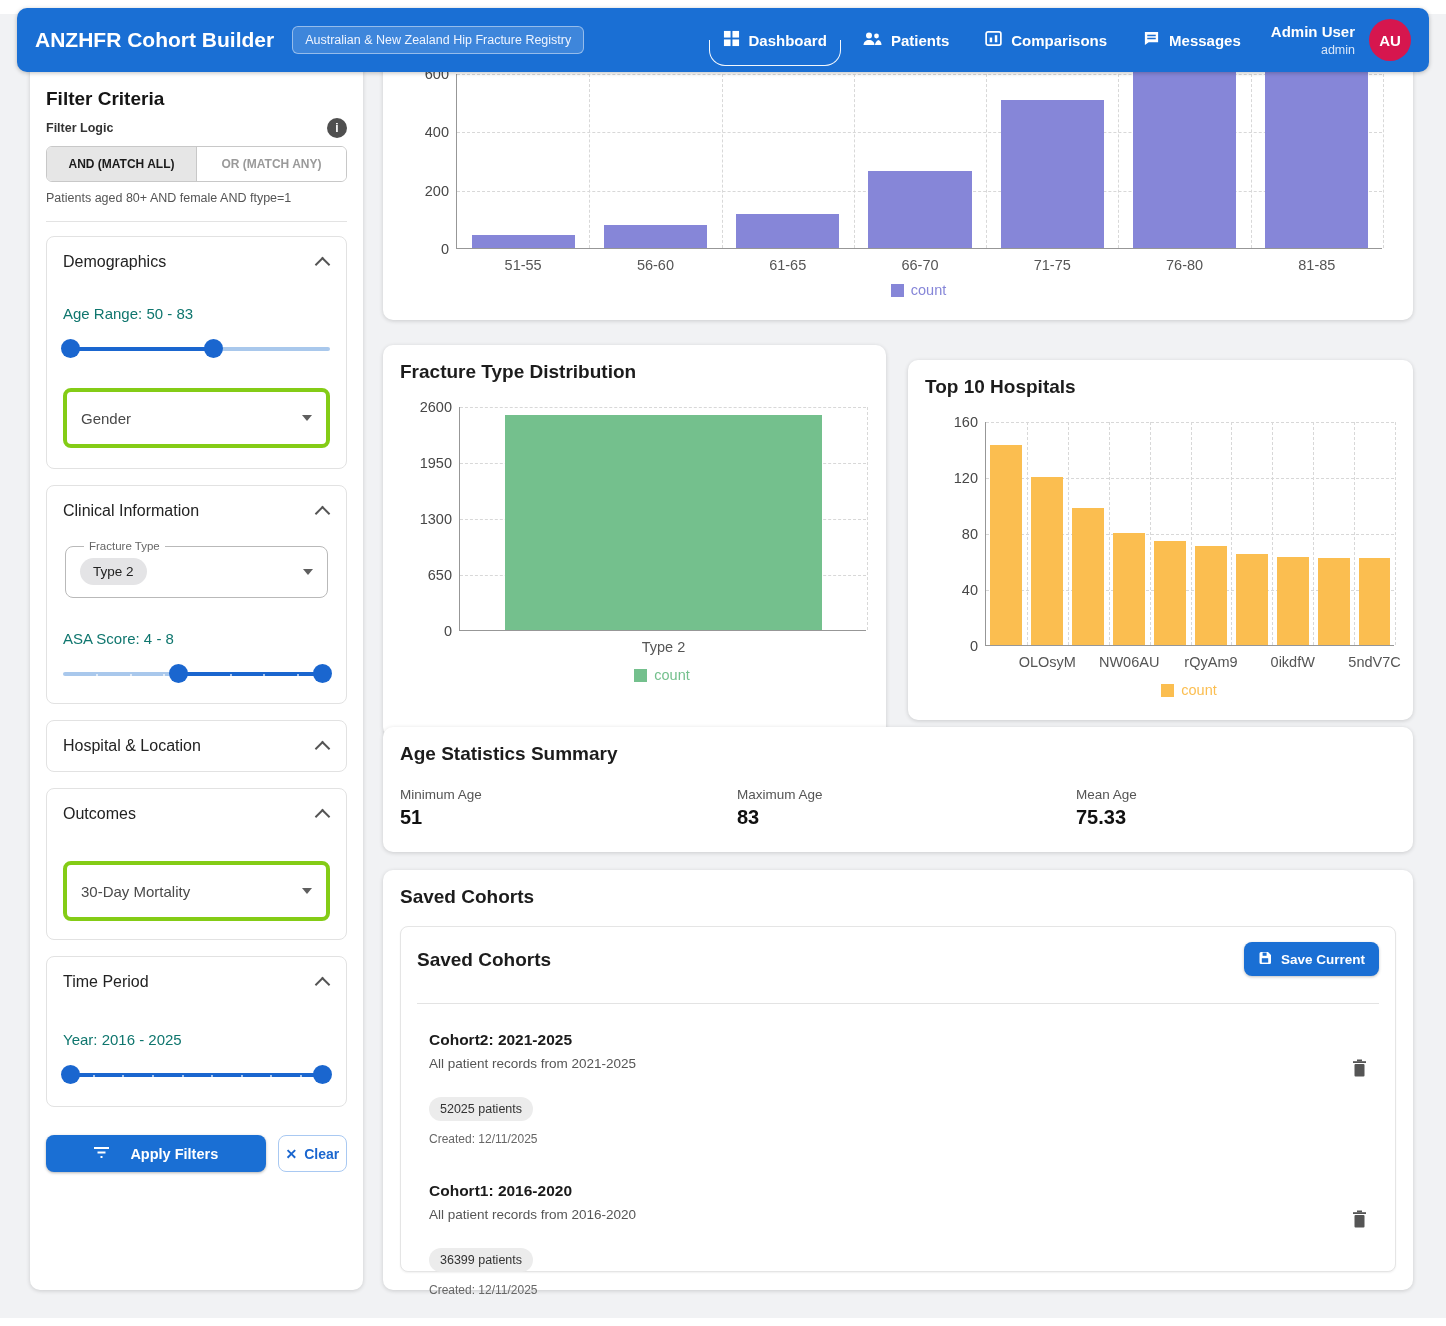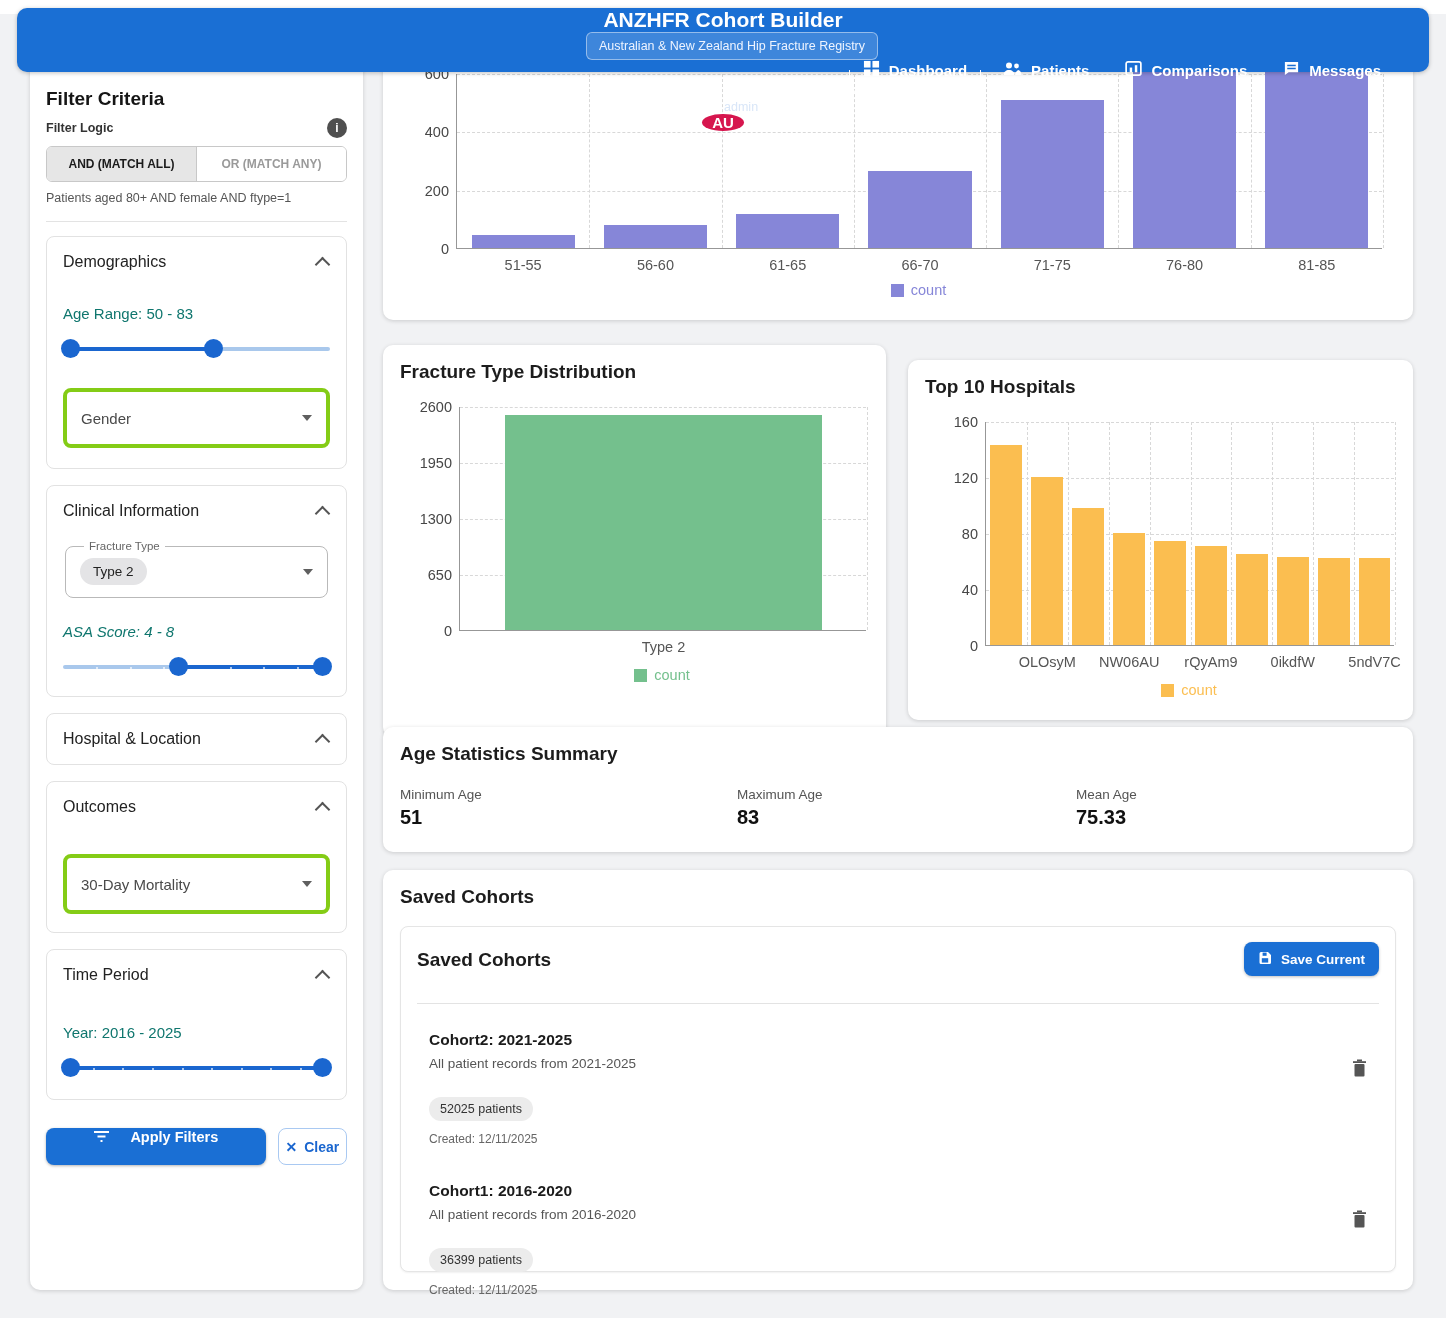--- a/index.html
+++ b/index.html
@@ -3,21 +3,21 @@
 <meta charset="utf-8">
 <style>
   html,body{margin:0;padding:0;}
   body{width:1446px;height:1326px;position:relative;background:#fff;
        font-family:"Liberation Sans",sans-serif;color:#222;overflow:hidden;}
   .bg-band{position:absolute;left:0;top:14px;width:1446px;height:1304px;background:#f1f2f4;}
 
   
   .app-header{position:absolute;left:17px;top:8px;width:1412px;height:64px;background:#1a6fd4;
     border-radius:10px;z-index:100;display:flex;align-items:center;padding:0 18px;box-sizing:border-box;
-    box-shadow:0 1px 4px rgba(0,0,0,.25);flex-direction:column;}
+    box-shadow:0 1px 4px rgba(0,0,0,.25);}
   .hdr-title{font-size:21px;font-weight:700;color:#fff;white-space:nowrap;}
   .hdr-badge{margin-left:18px;padding:6px 12px;font-size:12.5px;color:#eef4ff;
     background:rgba(255,255,255,.16);border:1px solid rgba(255,255,255,.45);border-radius:6px;white-space:nowrap;}
   .hdr-nav{margin-left:auto;display:flex;gap:36px;align-items:center;margin-right:30px;}
   .nav-item{position:relative;display:flex;gap:9px;align-items:center;color:#fff;font-size:15px;
     font-weight:600;cursor:pointer;white-space:nowrap;}
   .nav-item.active::after{content:"";position:absolute;left:-14px;right:-14px;top:10px;bottom:-16px;
     border:1.5px solid rgba(255,255,255,.95);border-top:none;border-radius:0 0 16px 16px;}
   .hdr-user{text-align:right;margin-right:14px;color:#fff;}
   .hdr-user .name{font-size:15px;font-weight:700;}
@@ -55,21 +55,21 @@
   .select{height:52px;border:4px solid #84cc16;border-radius:8px;display:flex;align-items:center;
     justify-content:space-between;padding:0 14px;font-size:15px;color:#4a4a4a;background:#fff;cursor:pointer;}
   .caret{width:0;height:0;border-left:5px solid transparent;border-right:5px solid transparent;
     border-top:6px solid #5f5f5f;}
   .fieldset{border:1px solid #b9b9b9;border-radius:8px;margin-top:20px;padding:4px 14px 12px;position:relative;}
   .fieldset legend{font-size:11.5px;color:#666;padding:0 5px;margin-left:4px;}
   .fieldset .row{display:flex;align-items:center;justify-content:space-between;margin-top:2px;}
   .chip{background:#e4e4e6;border-radius:16px;padding:6px 13px;font-size:13.5px;color:#222;}
   .btn-row{display:flex;gap:12px;margin-top:28px;}
   .apply-btn{width:222px;height:37px;background:#1a6fd4;border:none;border-radius:8px;color:#fff;
-    font-weight:700;font-size:14.5px;display:flex;align-items:flex-start;justify-content:center;gap:20px;
+    font-weight:700;font-size:14.5px;display:flex;align-items:center;justify-content:center;gap:20px;
     cursor:pointer;box-shadow:0 1px 3px rgba(0,0,0,.3);font-family:inherit;}
   .clear-btn{width:70px;height:37px;background:#fff;border:1px solid #a9c9f2;border-radius:8px;color:#1a66cf;
     font-weight:700;font-size:14px;display:flex;align-items:center;justify-content:center;gap:7px;
     cursor:pointer;font-family:inherit;}
 
   
   #card-age-chart{left:383px;top:10px;width:1030px;height:310px;overflow:hidden;z-index:5;}
   #card-age-chart .plot{left:73px;top:64px;width:925px;height:174px;}
   #card-age-chart .legend{left:73px;top:272px;width:925px;}
   #card-fracture{left:383px;top:345px;width:503px;height:392px;}
@@ -209,21 +209,21 @@
       <span class="fsec-title">Clinical Information</span>
       <span class="chev-up"></span>
     </div>
     <fieldset class="fieldset">
       <legend>Fracture Type</legend>
       <div class="row">
         <span class="chip">Type 2</span>
         <span class="caret"></span>
       </div>
     </fieldset>
-    <div class="ctl-label" style="margin-top:25px;font-style:italic;">ASA Score: 4 - 8</div>
+    <div class="ctl-label" style="margin-top:32px;">ASA Score: 4 - 8</div>
     <div class="slider" style="margin-bottom:4px;">
       <div class="track"></div>
       <div class="fill" style="left:43%;right:0;"></div>
       <div class="dot" style="left:12.5%"></div>
         <div class="dot" style="left:25%"></div>
       <div class="dot" style="left:37.5%"></div>
         <div class="dot" style="left:62.5%"></div>
       <div class="dot" style="left:75%"></div>
         <div class="dot" style="left:87.5%"></div>
       <div class="handle" style="left:calc(43% - 9px);"></div>

